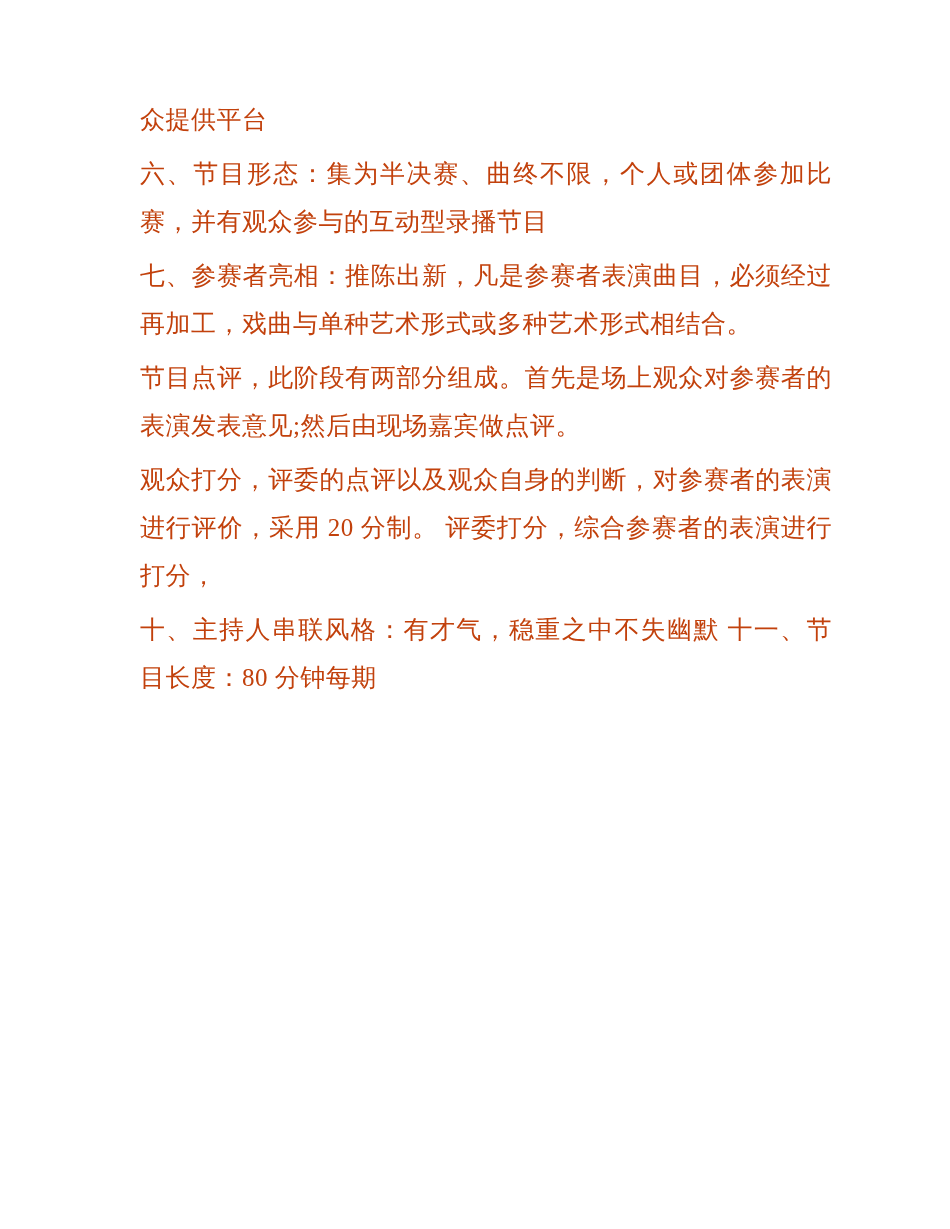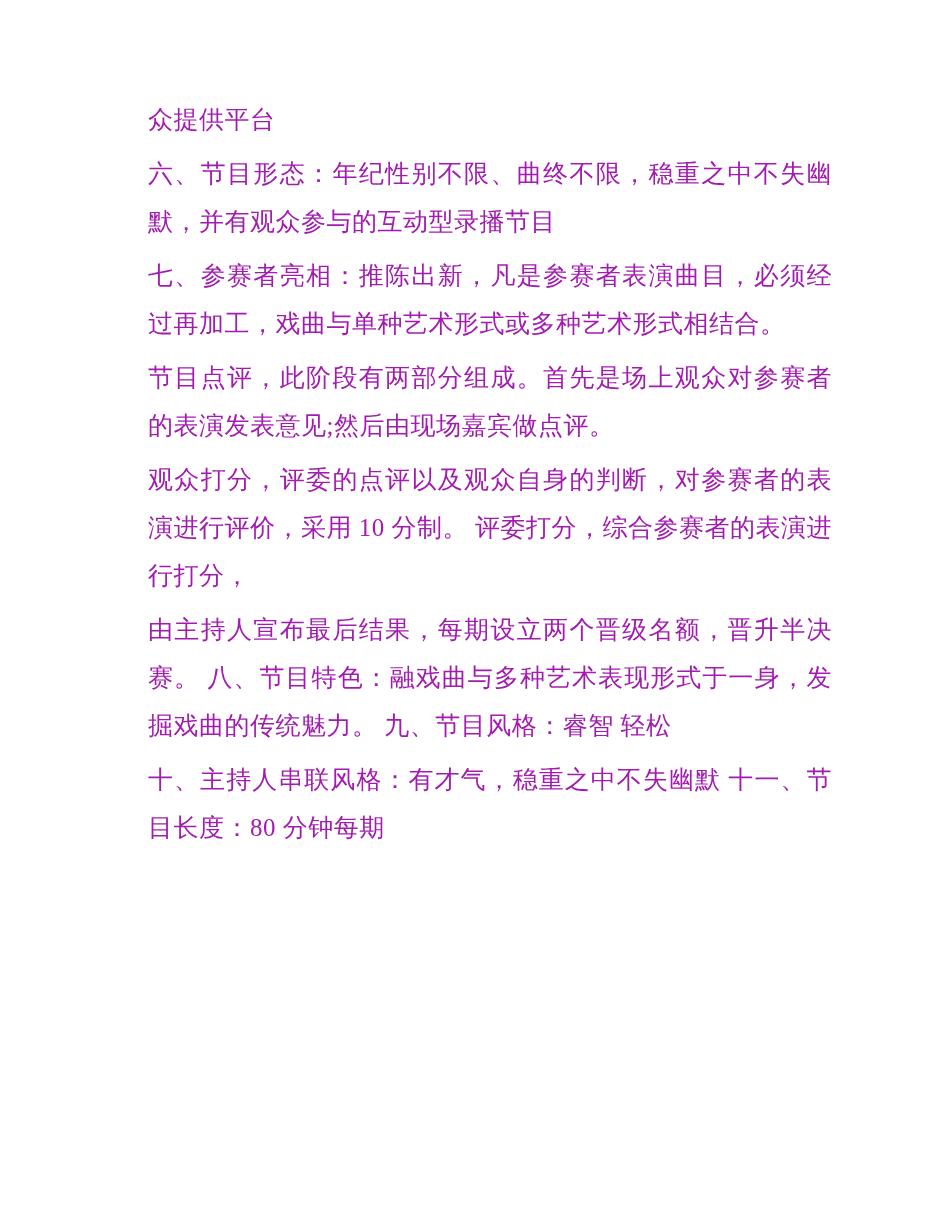--- a/index.html
+++ b/index.html
@@ -24,31 +24,30 @@
     padding: 96px 118px 60px 140px;
   }
   .doc-body {
     display: block;
   }
   .para {
     font-size: 25px;
     line-height: 48px;
     letter-spacing: 0.5px;
     text-align: justify;
-    margin: 0 0 6px 8px;
+    margin: 0 0 6px 0;
     word-break: break-all;
-    color: #a21caf;
+    color: #c2410c;
   }
 </style>
 </head>
 <body>
 
 <div class="page">
   <div class="doc-body">
     <p class="para">众提供平台</p>
-    <p class="para">六、节目形态：年纪性别不限、曲终不限，稳重之中不失幽默，并有观众参与的互动型录播节目</p>
+    <p class="para">六、节目形态：集为半决赛、曲终不限，个人或团体参加比赛，并有观众参与的互动型录播节目</p>
     <p class="para">七、参赛者亮相：推陈出新，凡是参赛者表演曲目，必须经过再加工，戏曲与单种艺术形式或多种艺术形式相结合。</p>
     <p class="para">节目点评，此阶段有两部分组成。首先是场上观众对参赛者的表演发表意见;然后由现场嘉宾做点评。</p>
-    <p class="para">观众打分，评委的点评以及观众自身的判断，对参赛者的表演进行评价，采用 10 分制。 评委打分，综合参赛者的表演进行打分，</p>
-    <p class="para">由主持人宣布最后结果，每期设立两个晋级名额，晋升半决赛。 八、节目特色：融戏曲与多种艺术表现形式于一身，发掘戏曲的传统魅力。 九、节目风格：睿智 轻松</p>
+    <p class="para">观众打分，评委的点评以及观众自身的判断，对参赛者的表演进行评价，采用 20 分制。 评委打分，综合参赛者的表演进行打分，</p>
     <p class="para">十、主持人串联风格：有才气，稳重之中不失幽默 十一、节目长度：80 分钟每期</p>
   </div>
 </div>
 
 </body></html>

